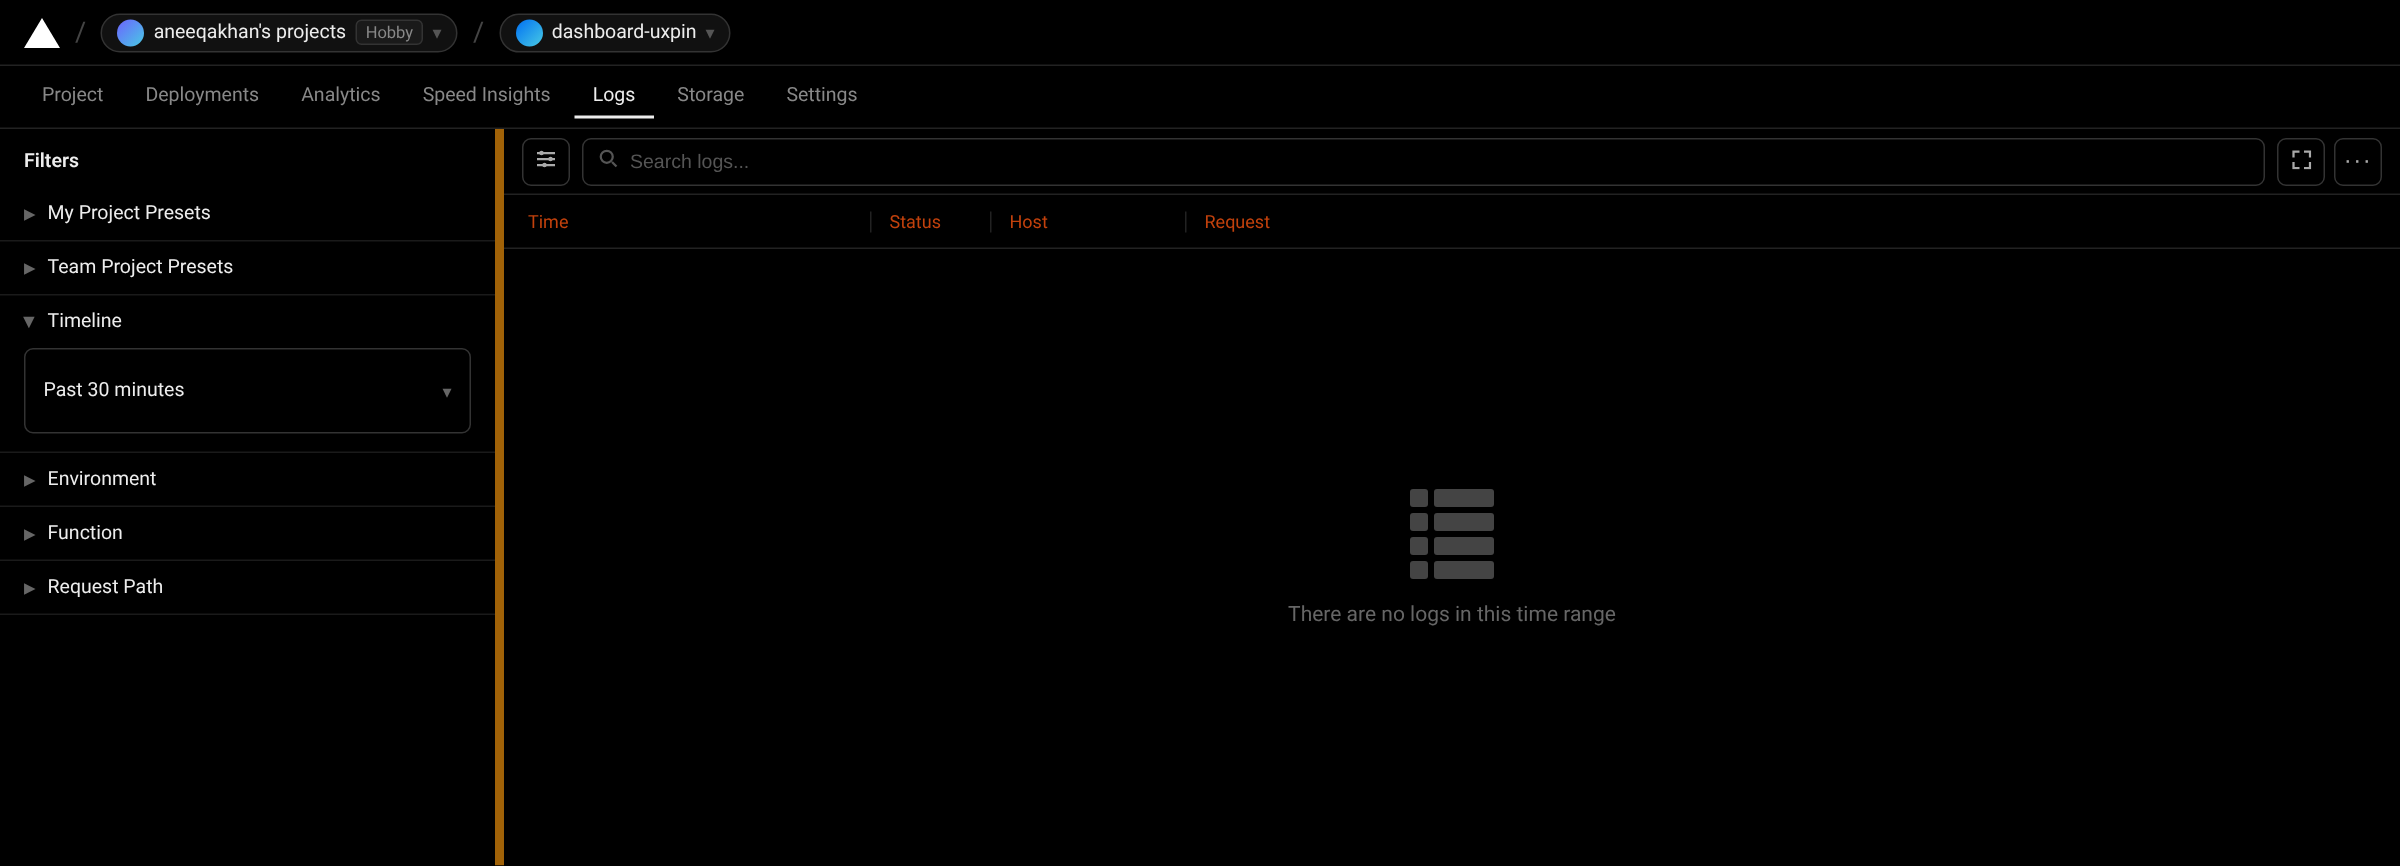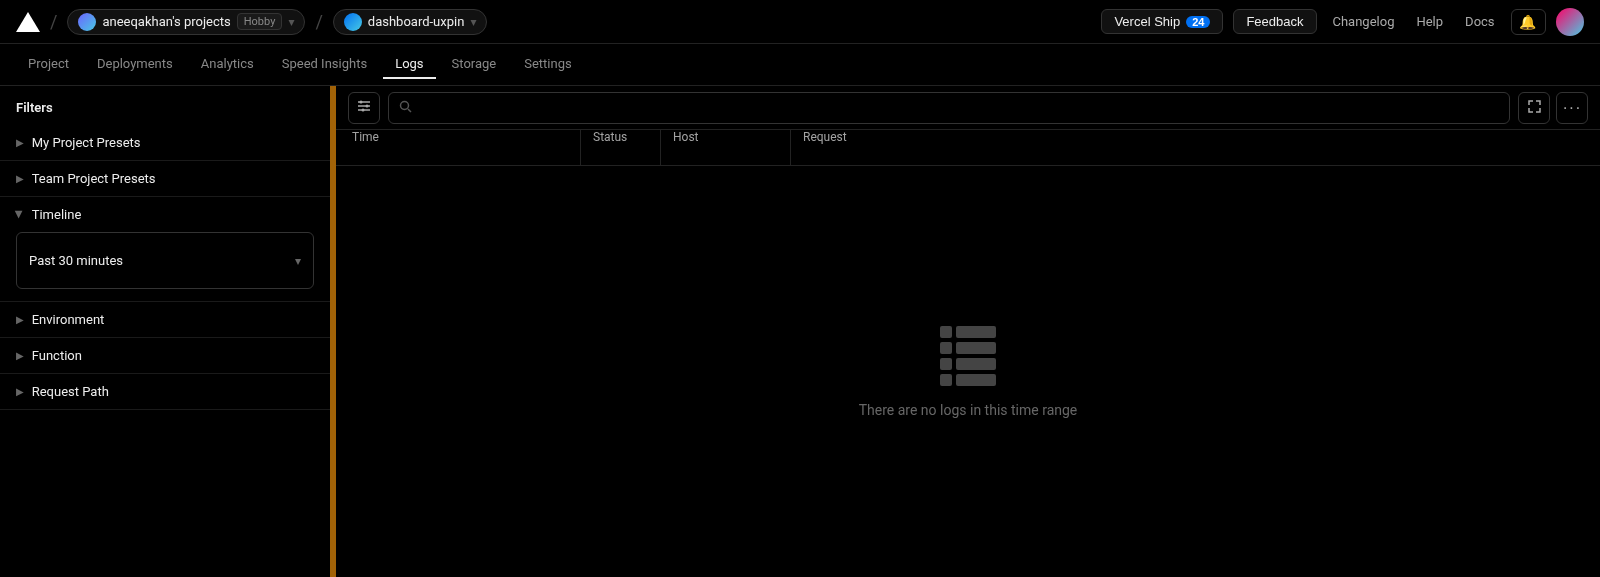--- a/index.html
+++ b/index.html
@@ -288,26 +288,27 @@
       border: 1px solid #333;
       border-radius: 6px;
       color: #aaa;
       cursor: pointer;
       font-size: 13px;
     }
 
     
     .table-header {
       display: flex;
+      align-items: center;
       height: 36px;
       border-bottom: 1px solid #222;
       padding: 0 16px;
       background: #000;
       font-size: 12px;
-      color: #a3a3a3;
+      color: #c2410c;
     }
     .col-time { width: 200px; flex-shrink: 0; }
     .col-status { width: 80px; flex-shrink: 0; border-left: 1px solid #222; padding-left: 12px; margin-left: 28px; }
     .col-host { width: 130px; flex-shrink: 0; border-left: 1px solid #222; padding-left: 12px; }
     .col-request { width: 270px; flex-shrink: 0; border-left: 1px solid #222; padding-left: 12px; }
     .col-message { flex: 1; border-left: 1px solid #222; padding-left: 12px; }
 
     
     .empty-state {
       flex: 1;
@@ -365,40 +366,20 @@
   </div>
 
   <span class="navbar-sep">/</span>
 
   <div class="navbar-project-badge">
     <div class="avatar" style="background: linear-gradient(135deg, #0070f3, #48cae4);"></div>
     <span>dashboard-uxpin</span>
     <span class="navbar-chevron">▾</span>
   </div>
 
-  <div class="navbar-right">
-    <button class="vercel-ship-btn">
-      <span>Vercel Ship</span>
-      <span class="badge">24</span>
-    </button>
-
-    <button class="feedback-btn">
-      <span>Feedback</span>
-    </button>
-
-    <span class="navbar-link">Changelog</span>
-    <span class="navbar-link">Help</span>
-    <span class="navbar-link">Docs</span>
-
-    <button class="notif-btn">
-      <span>🔔</span>
-    </button>
-
-    <div class="user-avatar"></div>
-  </div>
 </nav>
 
 <nav class="subnav">
   <span class="subnav-tab">Project</span>
   <span class="subnav-tab">Deployments</span>
   <span class="subnav-tab">Analytics</span>
   <span class="subnav-tab">Speed Insights</span>
   <span class="subnav-tab active">Logs</span>
   <span class="subnav-tab">Storage</span>
   <span class="subnav-tab">Settings</span>
@@ -477,20 +458,21 @@
         </span>
       </button>
 
       <div class="search-container">
         <span class="search-icon">
           <svg width="13" height="13" viewBox="0 0 13 13" fill="none" stroke="#555" stroke-width="1.5">
             <circle cx="5.5" cy="5.5" r="4"></circle>
             <line x1="9" y1="9" x2="12" y2="12"></line>
           </svg>
         </span>
+        <input type="text" placeholder="Search logs..." style="">
       </div>
 
       <div class="toolbar-right">
         <button class="toolbar-btn">
           <span>
             <svg width="13" height="13" viewBox="0 0 13 13" fill="none" stroke="currentColor" stroke-width="1.5">
               <polyline points="1,5 1,1 5,1"></polyline>
               <polyline points="8,1 12,1 12,5"></polyline>
               <polyline points="12,8 12,12 8,12"></polyline>
               <polyline points="5,12 1,12 1,8"></polyline>

